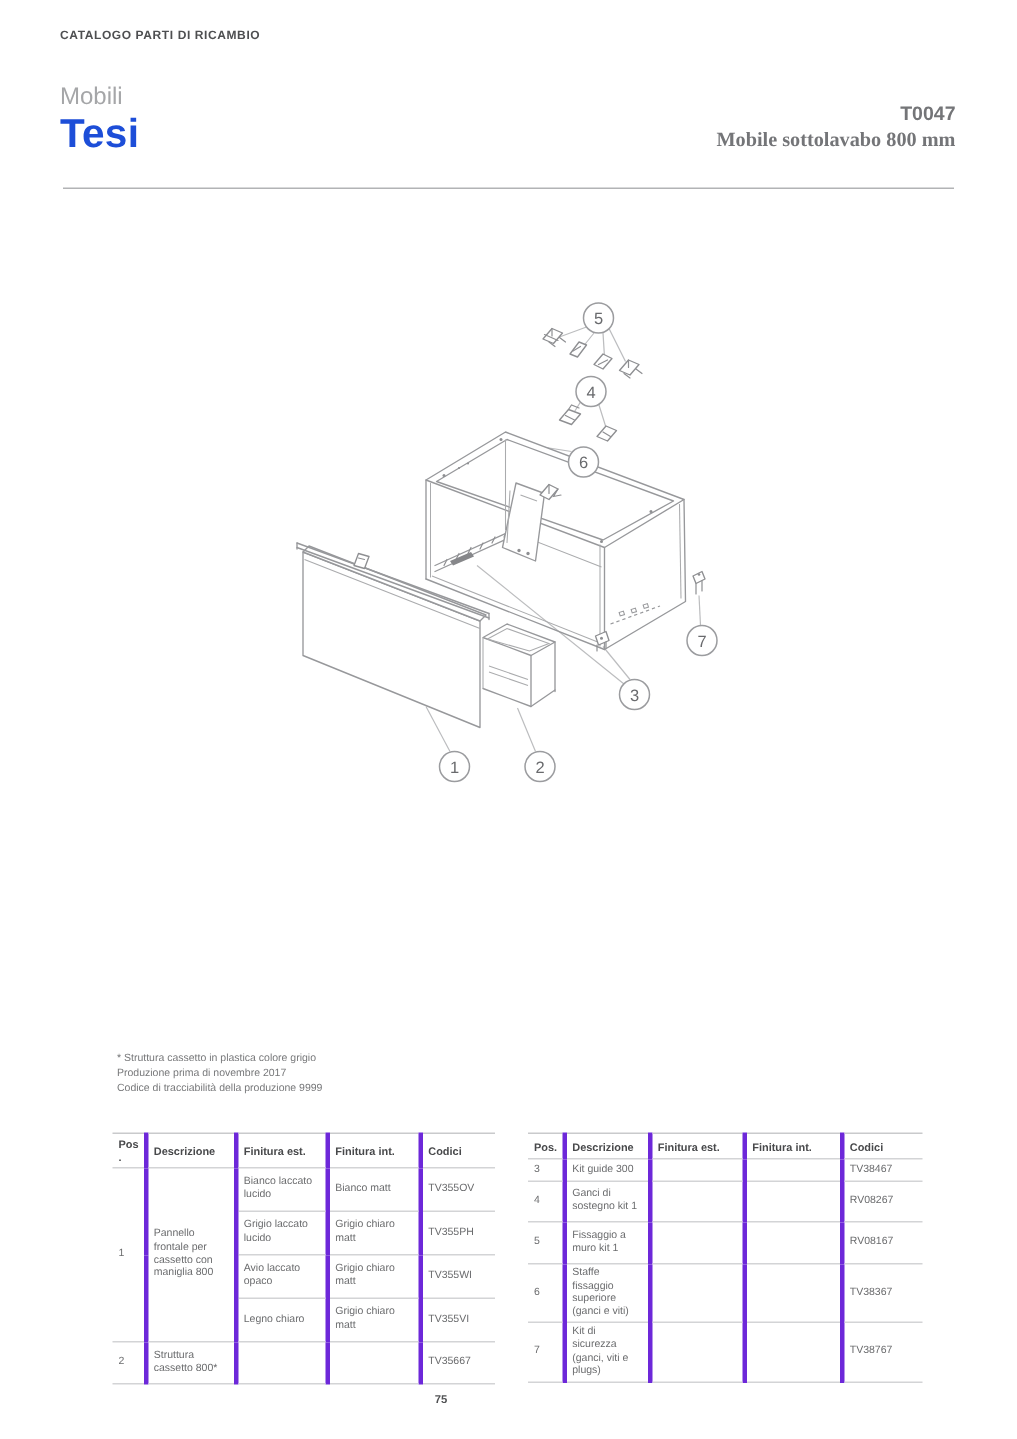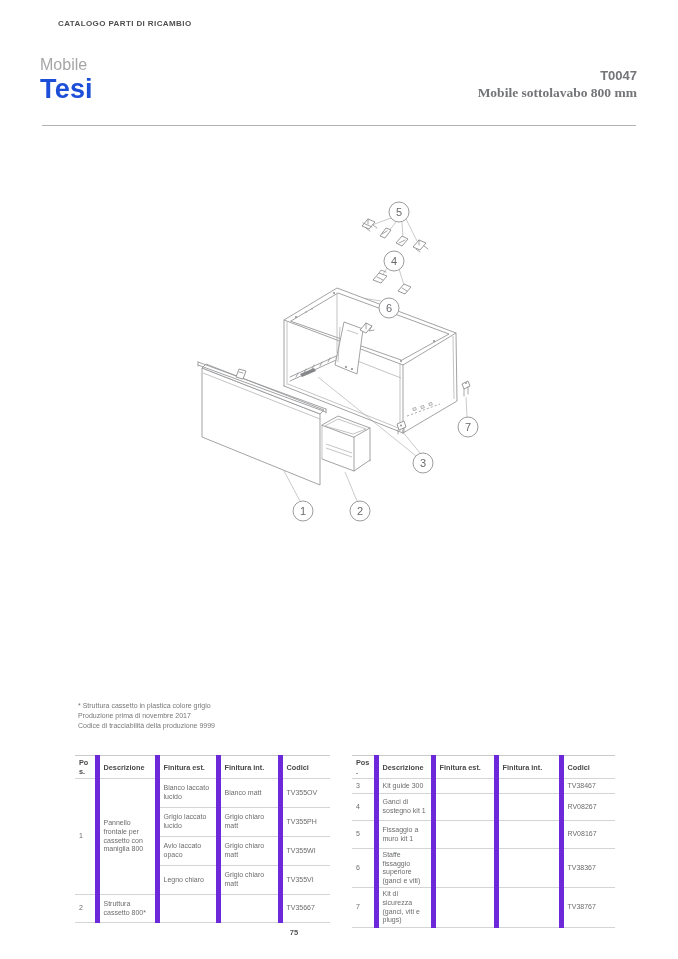--- a/index.html
+++ b/index.html
@@ -1,21 +1,21 @@
 <!DOCTYPE html>
 <html><head>
 <meta charset="utf-8">
 <style>
   html,body{margin:0;padding:0;background:#ffffff;}
   body{width:678px;height:959px;position:relative;overflow:hidden;
        font-family:"Liberation Sans",sans-serif;-webkit-font-smoothing:antialiased;}
   .abs{position:absolute;}
 
   
-  .kicker{left:58px;top:19px;font-size:8px;font-weight:bold;letter-spacing:.4px;color:#4e4f51;}
+  .kicker{left:40px;top:19px;font-size:8px;font-weight:bold;letter-spacing:.4px;color:#4e4f51;}
   .brand-light{left:40px;top:56px;font-size:16px;color:#a5a6a8;}
   .brand-strong{left:40px;top:74px;font-size:27px;font-weight:bold;color:#1d4ed8;letter-spacing:.2px;}
   .prod-block{right:41px;top:68px;text-align:right;color:#747578;font-weight:bold;}
   .prod-code{font-size:13px;line-height:16px;}
   .prod-name{font-size:13.5px;line-height:17px;font-family:Liberation Serif, serif;}
   .header-rule{left:42px;top:125px;width:594px;height:1px;background:#b2b3b5;}
 
   
   svg.diagram{left:0;top:0;}
   .ln{fill:none;stroke:#97989b;stroke-width:.9;stroke-linejoin:round;stroke-linecap:round;}
@@ -28,37 +28,37 @@
   .callout-num{font-family:"Liberation Sans",sans-serif;font-size:11px;fill:#696a6d;text-anchor:middle;}
   .dot{fill:#8e8f92;}
   .dash{fill:none;stroke:#97989b;stroke-width:.8;stroke-dasharray:2.2 2;}
 
   
   .footnote{left:78px;top:701px;font-size:7px;line-height:10px;color:#77787a;}
 
   
   table.parts{border-collapse:collapse;table-layout:fixed;position:absolute;
     font-size:7px;color:#6b6c6e;border-top:1px solid #c9cacc;border-bottom:1px solid #c9cacc;}
-  table.parts th,table.parts td{border-bottom:1px solid #d3d4d6;border-right:5px solid #6d28d9;
+  table.parts th,table.parts td{border-bottom:1px solid #d3d4d6;border-right:3px solid #6d28d9;
     padding:2px 3px 2px 4px;vertical-align:middle;text-align:left;line-height:8.6px;
     overflow:hidden;word-wrap:break-word;}
   table.parts th{font-size:7.3px;font-weight:bold;color:#48494b;line-height:9px;}
   table.parts th:last-child,table.parts td:last-child{border-right:none;margin-top:36px;}
   .t-left{left:75px;top:755px;width:255px;}
   .t-right{left:352px;top:755px;width:263px;}
   tr.h17{height:17px;} tr.h29{height:29px;} tr.h28{height:28px;}
   tr.h15{height:15px;} tr.h27{height:27px;} tr.h30{height:30px;}
 
   .page-num{left:0;top:928px;width:588px;text-align:center;font-size:7.5px;font-weight:bold;color:#515254;}
 </style>
 </head>
 <body>
 
 <div class="abs kicker">CATALOGO PARTI DI RICAMBIO</div>
-<div class="abs brand-light">Mobile</div>
+<div class="abs brand-light">Mobili</div>
 <div class="abs brand-strong">Tesi</div>
 <div class="abs prod-block">
   <div class="prod-code">T0047</div>
   <div class="prod-name">Mobile sottolavabo 800 mm</div>
 </div>
 <div class="abs header-rule"></div>
 
 <svg class="abs diagram" width="678" height="700" viewBox="0 0 678 700">
 
   <g>

